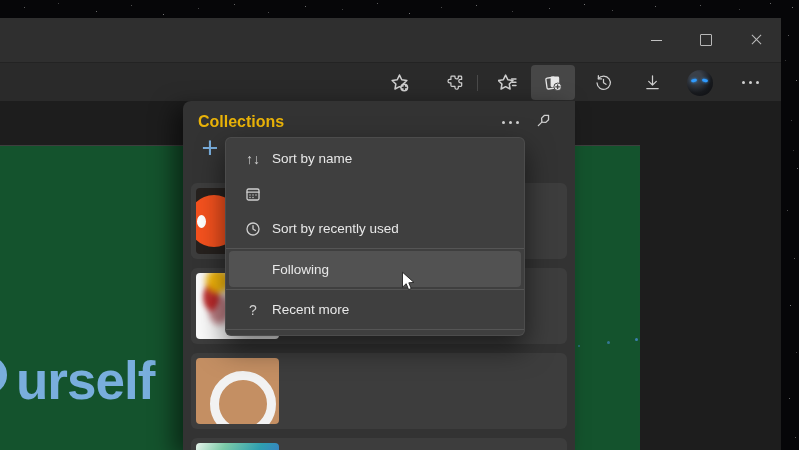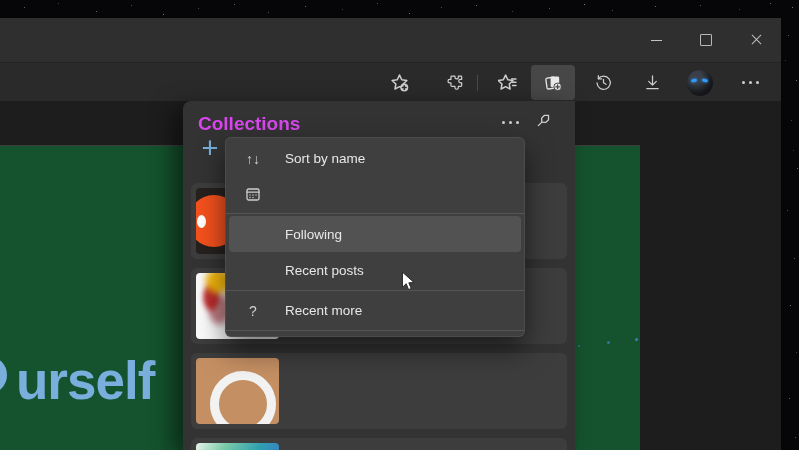--- a/index.html
+++ b/index.html
@@ -54,21 +54,21 @@
   #headline-clip { position:absolute; left:-31px; top:210px; width:38px; height:38px; border:10px solid #79aedd; border-radius:50%; }
   #subline { position:absolute; left:2px; top:283px; font-size:30px; color:#ccc6bf; line-height:1.1; }
   .bdot { position:absolute; border-radius:50%; background:#3c7fae; }
   
   #scroll-track { position:absolute; left:772px; top:2px; width:7px; height:346px; background:#2e2e2e; }
   #scroll-thumb { position:absolute; left:1px; top:25px; width:5px; height:122px; background:#9a9a9a; border-radius:3px; }
 
   
   #panel { position:absolute; left:183px; top:83px; width:392px; height:349px; background:#333333;
            border-radius:8px 0 0 0; box-shadow:-10px 6px 22px rgba(0,0,0,.5); }
-  #panel-title { position:absolute; left:15px; top:12px; font-size:19px; font-weight:700; color:#d946ef; }
+  #panel-title { position:absolute; left:15px; top:12px; font-size:16px; font-weight:700; color:#eab308; }
   #panel-more { position:absolute; left:314px; top:11px; width:26px; height:20px; display:flex; align-items:center; justify-content:center; }
   #panel-pin { position:absolute; left:348px; top:7px; width:26px; height:26px; display:flex; align-items:center; justify-content:center; }
   #panel-add { position:absolute; left:12px; top:32px; width:30px; height:32px; color:#79aedd; font-size:29px; font-weight:300; line-height:30px; text-align:center; }
   .card { position:absolute; left:8px; width:376px; height:76px; background:#3d3d3d; border-radius:6px; }
   .c1 { top:82px; } .c2 { top:167px; } .c3 { top:252px; } .c4 { top:337px; }
   .thumb { position:absolute; left:5px; top:5px; width:83px; height:66px; border-radius:4px; overflow:hidden; }
   .thumb-1 { background:#26211e; }
   .thumb-1::before { content:""; position:absolute; left:-8px; top:7px; width:52px; height:52px; border-radius:50%; background:#f4511e; }
   .thumb-1::after  { content:""; position:absolute; left:1px; top:27px; width:9px; height:13px; border-radius:50%; background:#ffffff; }
   .thumb-2 { background:#fafafa; }
@@ -79,21 +79,21 @@
       filter: blur(2px); }
   .thumb-3 { background:#c48f63; }
   .thumb-3::before { content:""; position:absolute; left:14px; top:13px; width:48px; height:48px; border:9px solid #f2f2f2; border-radius:50%; }
   .thumb-4 { background:linear-gradient(120deg,#e8f4ec 0%,#7ccba8 25%,#2e9fb0 55%,#3a78c9 80%,#ffffff 100%); }
 
   
   #menu { position:absolute; left:225px; top:137px; width:300px; background:#3f3f3f; border:1px solid rgba(255,255,255,.07);
           border-radius:6px; padding:3px 0; box-shadow:0 12px 28px rgba(0,0,0,.55); z-index:60; }
   .mi { display:flex; align-items:center; height:35px; color:#e8e8e8; font-size:13.5px; }
   .mi-icon { width:22px; margin-left:16px; display:flex; align-items:center; justify-content:center; color:#d0d0d0; font-size:14px; flex:0 0 22px; }
-  .mi-label { margin-left:21px; white-space:nowrap;text-align:right; }
+  .mi-label { margin-left:8px; white-space:nowrap;text-align:right; }
   .mi.hovered { height:36px; margin:1px 3px; background:#525252; border-radius:4px; }
   .mi.hovered .mi-icon { margin-left:13px; }
   .msep { height:1px; background:#555555; margin:2px 0; }
 
   
   #cursor { position:absolute; left:401px; top:271px; z-index:100; }
 
   svg.icon { stroke:#cfcfcf; fill:none; stroke-width:1.3; stroke-linecap:round; stroke-linejoin:round; }
 </style>
 </head>
@@ -233,28 +233,33 @@
           <rect x="2" y="3" width="12" height="11" rx="1.5"></rect>
           <path d="M2 6.2h12"></path>
           <circle cx="5" cy="9" r=".7" fill="#d0d0d0" stroke="none"></circle>
           <circle cx="8" cy="9" r=".7" fill="#d0d0d0" stroke="none"></circle>
           <circle cx="11" cy="9" r=".7" fill="#d0d0d0" stroke="none"></circle>
           <circle cx="5" cy="11.5" r=".7" fill="#d0d0d0" stroke="none"></circle>
           <circle cx="8" cy="11.5" r=".7" fill="#d0d0d0" stroke="none"></circle>
         </svg>
       </span>
     </div>
+    <div class="mi">
+      <span class="mi-icon">
+        <svg class="icon" width="16" height="16" viewBox="0 0 16 16">
+          <circle cx="8" cy="8" r="6"></circle>
+          <path d="M8 4.6V8l2.4 1.5"></path>
+        </svg>
+      </span>
+      <span class="mi-label">Sort by recently used</span>
+    </div>
     <div class="msep"></div>
     <div class="mi hovered">
       <span class="mi-icon"></span>
       <span class="mi-label">Following</span>
-    </div>
-    <div class="mi">
-      <span class="mi-icon"></span>
-      <span class="mi-label">Recent posts</span>
     </div>
     <div class="msep"></div>
     <div class="mi">
       <span class="mi-icon">?</span>
       <span class="mi-label">Recent more</span>
     </div>
     <div class="msep"></div>
   </div>
 
   <div id="cursor">

